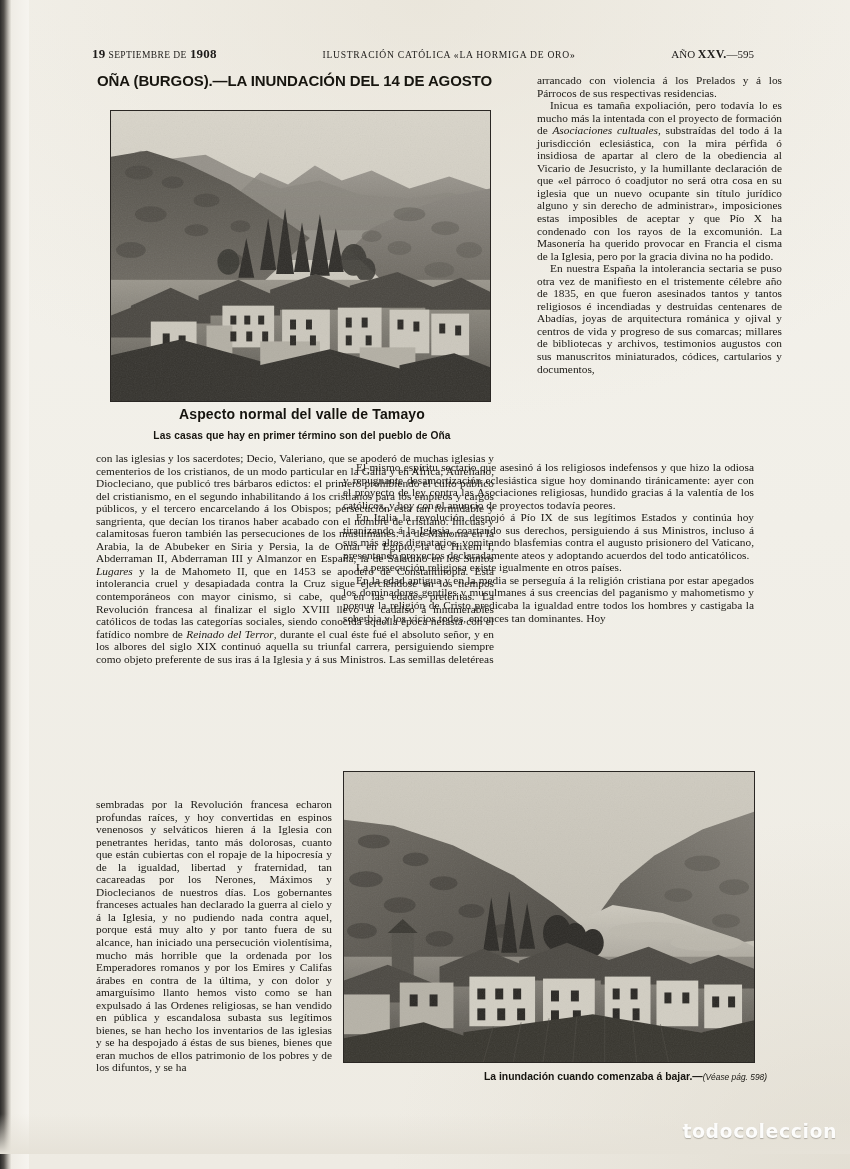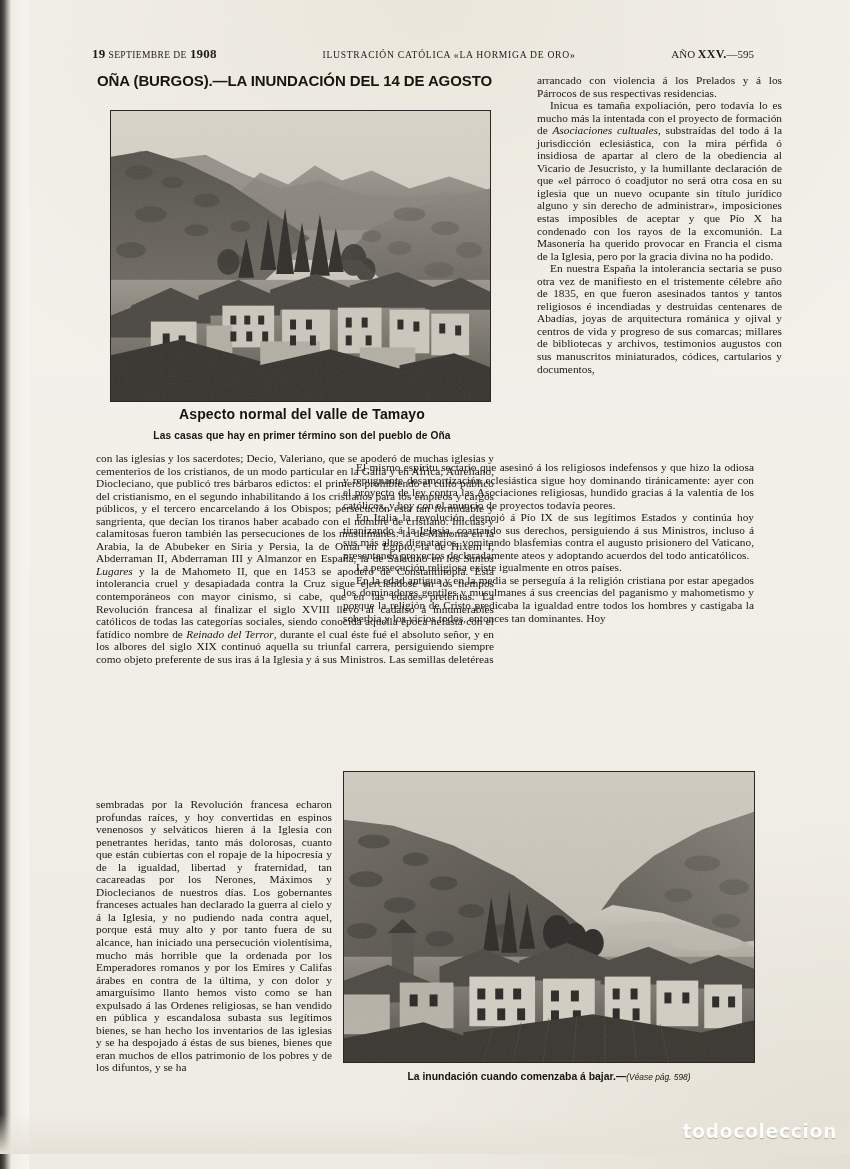--- a/index.html
+++ b/index.html
@@ -73,21 +73,21 @@
     border:1.5px solid #2a2724;box-sizing:border-box;overflow:hidden;
     background:#8d8a83;
   }
   .fig-caption{
     position:absolute;text-align:center;color:#16140f;
     font-family:"Liberation Sans", sans-serif;
   }
   #cap-top{left:92px;top:406px;width:420px;}
   #cap-top .cap-l1{font-size:14px;font-weight:bold;letter-spacing:.15px;}
   #cap-top .cap-l2{font-size:10.2px;font-weight:bold;letter-spacing:.1px;margin-top:8px;}
-  #cap-bottom{left:343px;top:1071px;width:412px;font-size:10.4px;font-weight:bold;}
+  #cap-bottom{left:355px;top:1071px;width:412px;font-size:10.4px;font-weight:bold;text-align:right;}
   #cap-bottom .cap-ref{font-weight:normal;font-style:italic;font-size:8.4px;}
 
   
   .col{
     position:absolute;
     color:#191713;
     font-size:11.35px;
     line-height:12.55px;
     text-align:justify;
     text-justify:inter-word;

